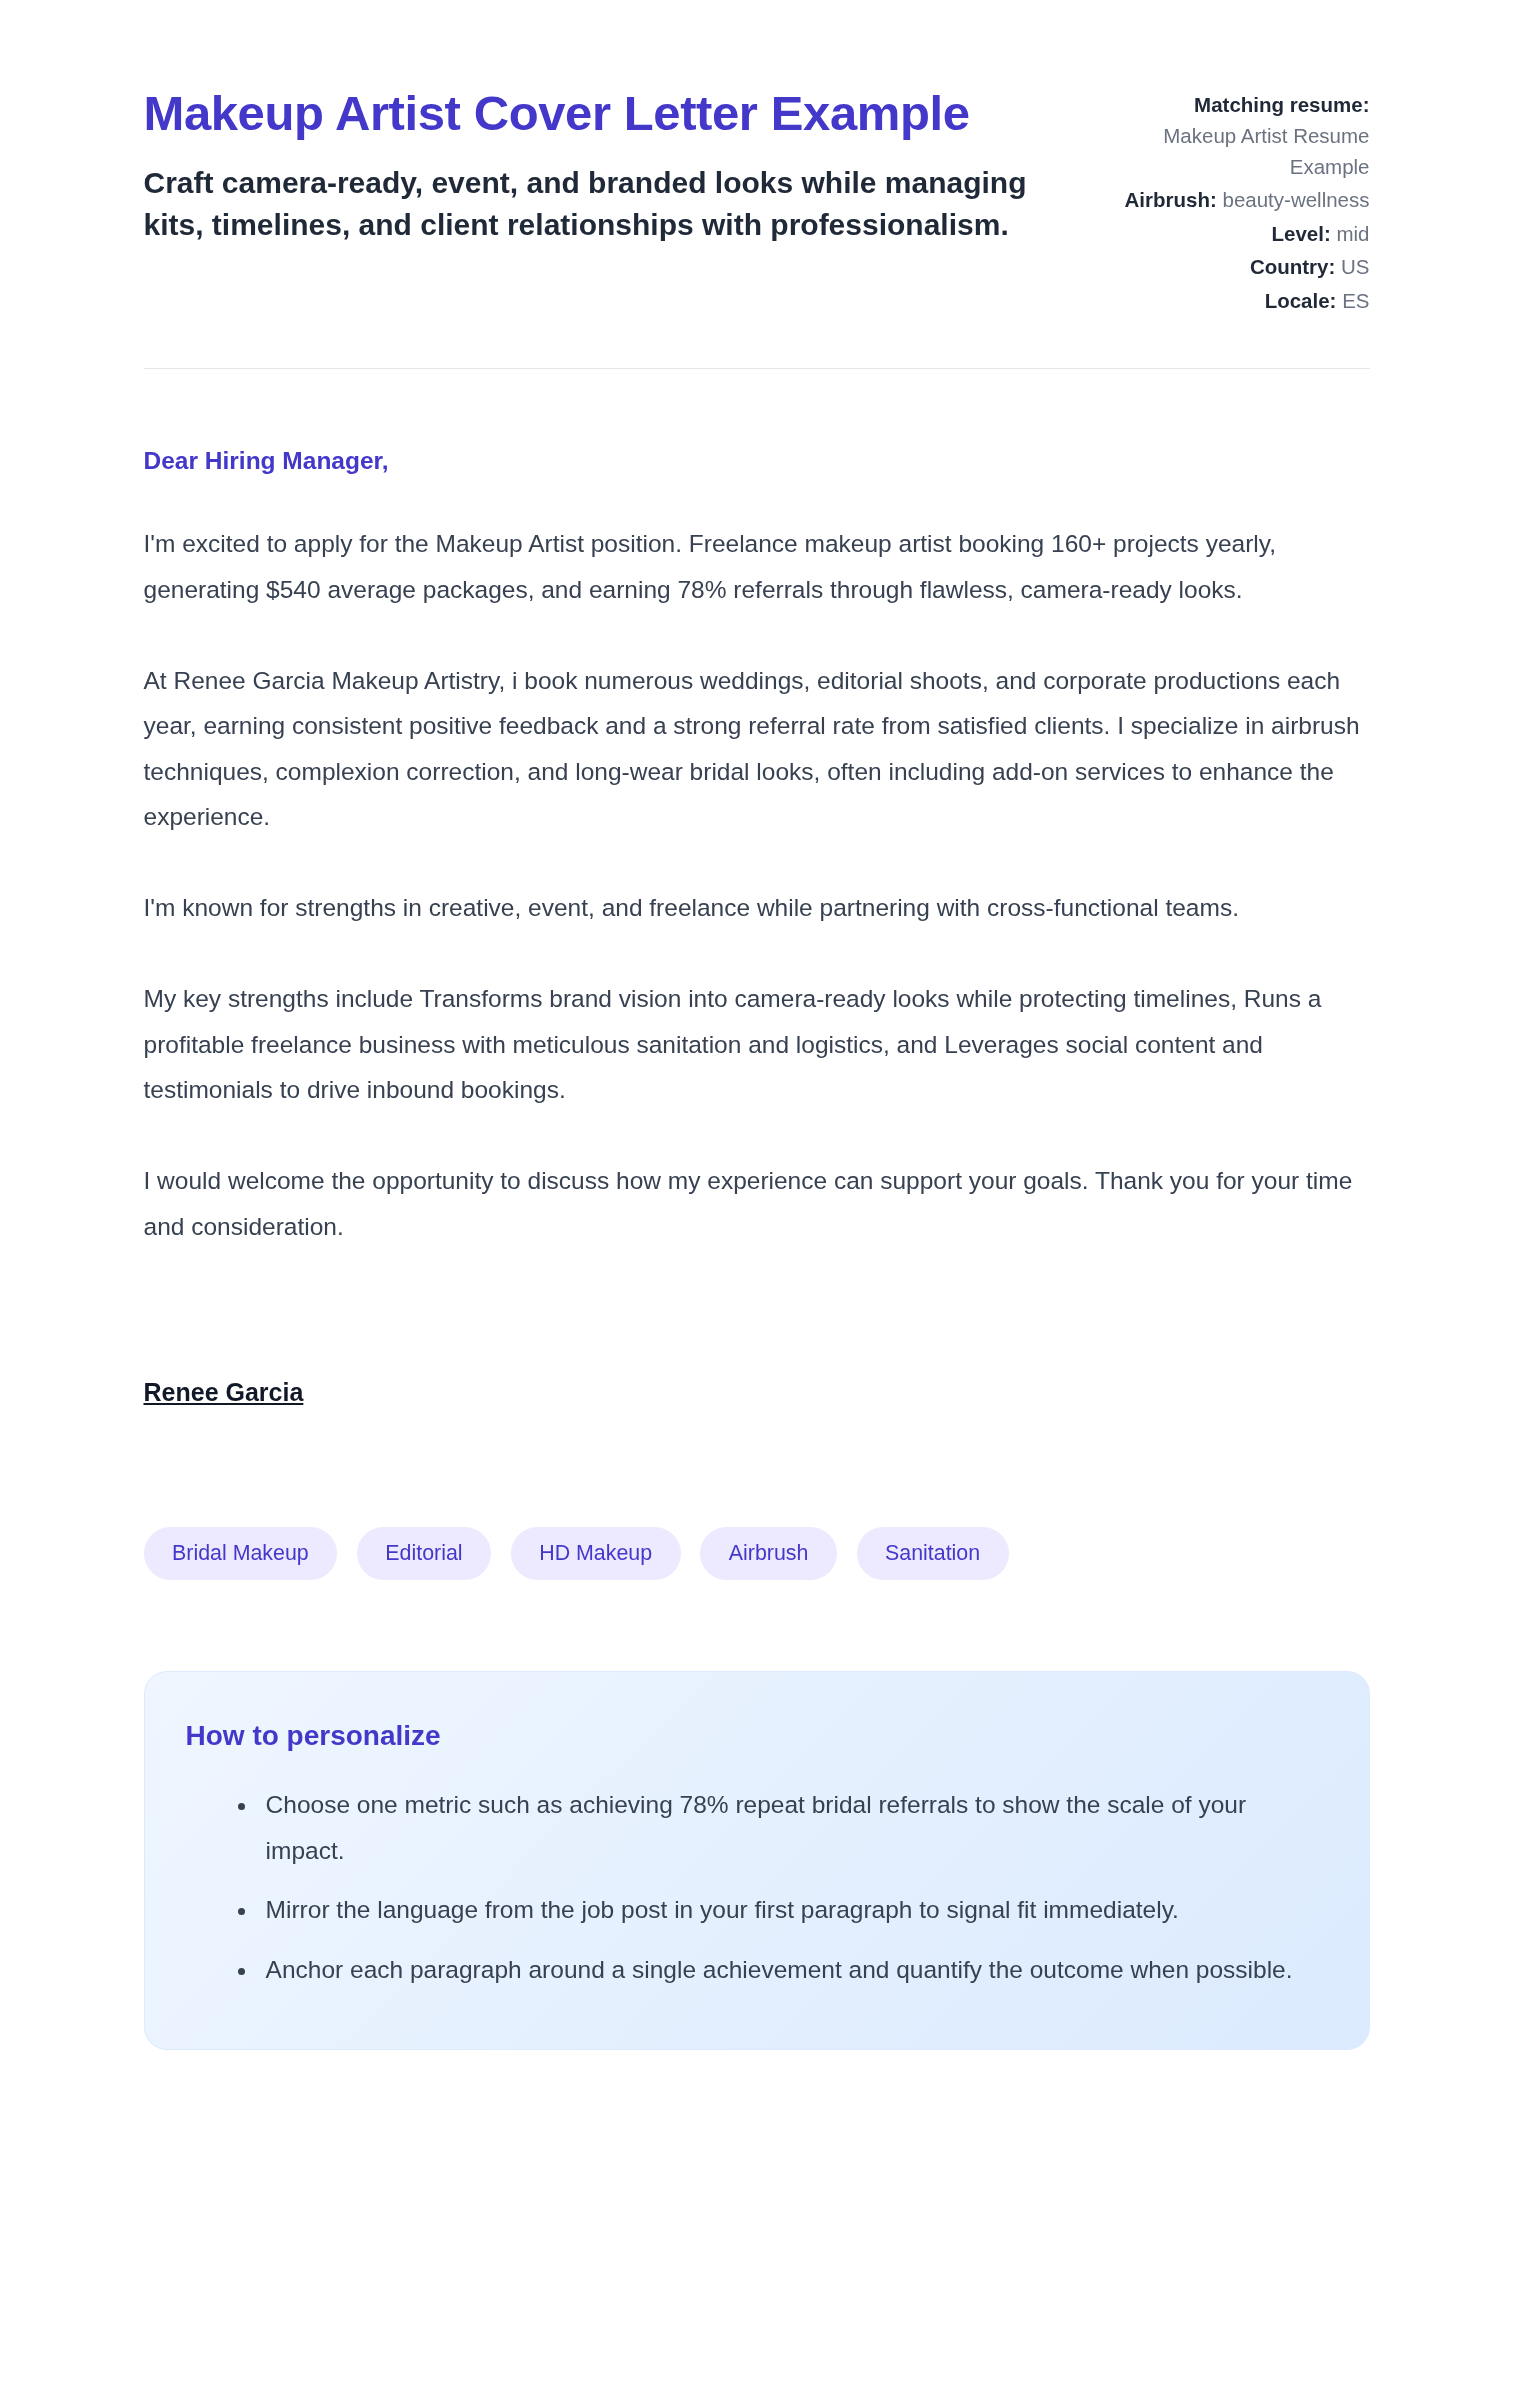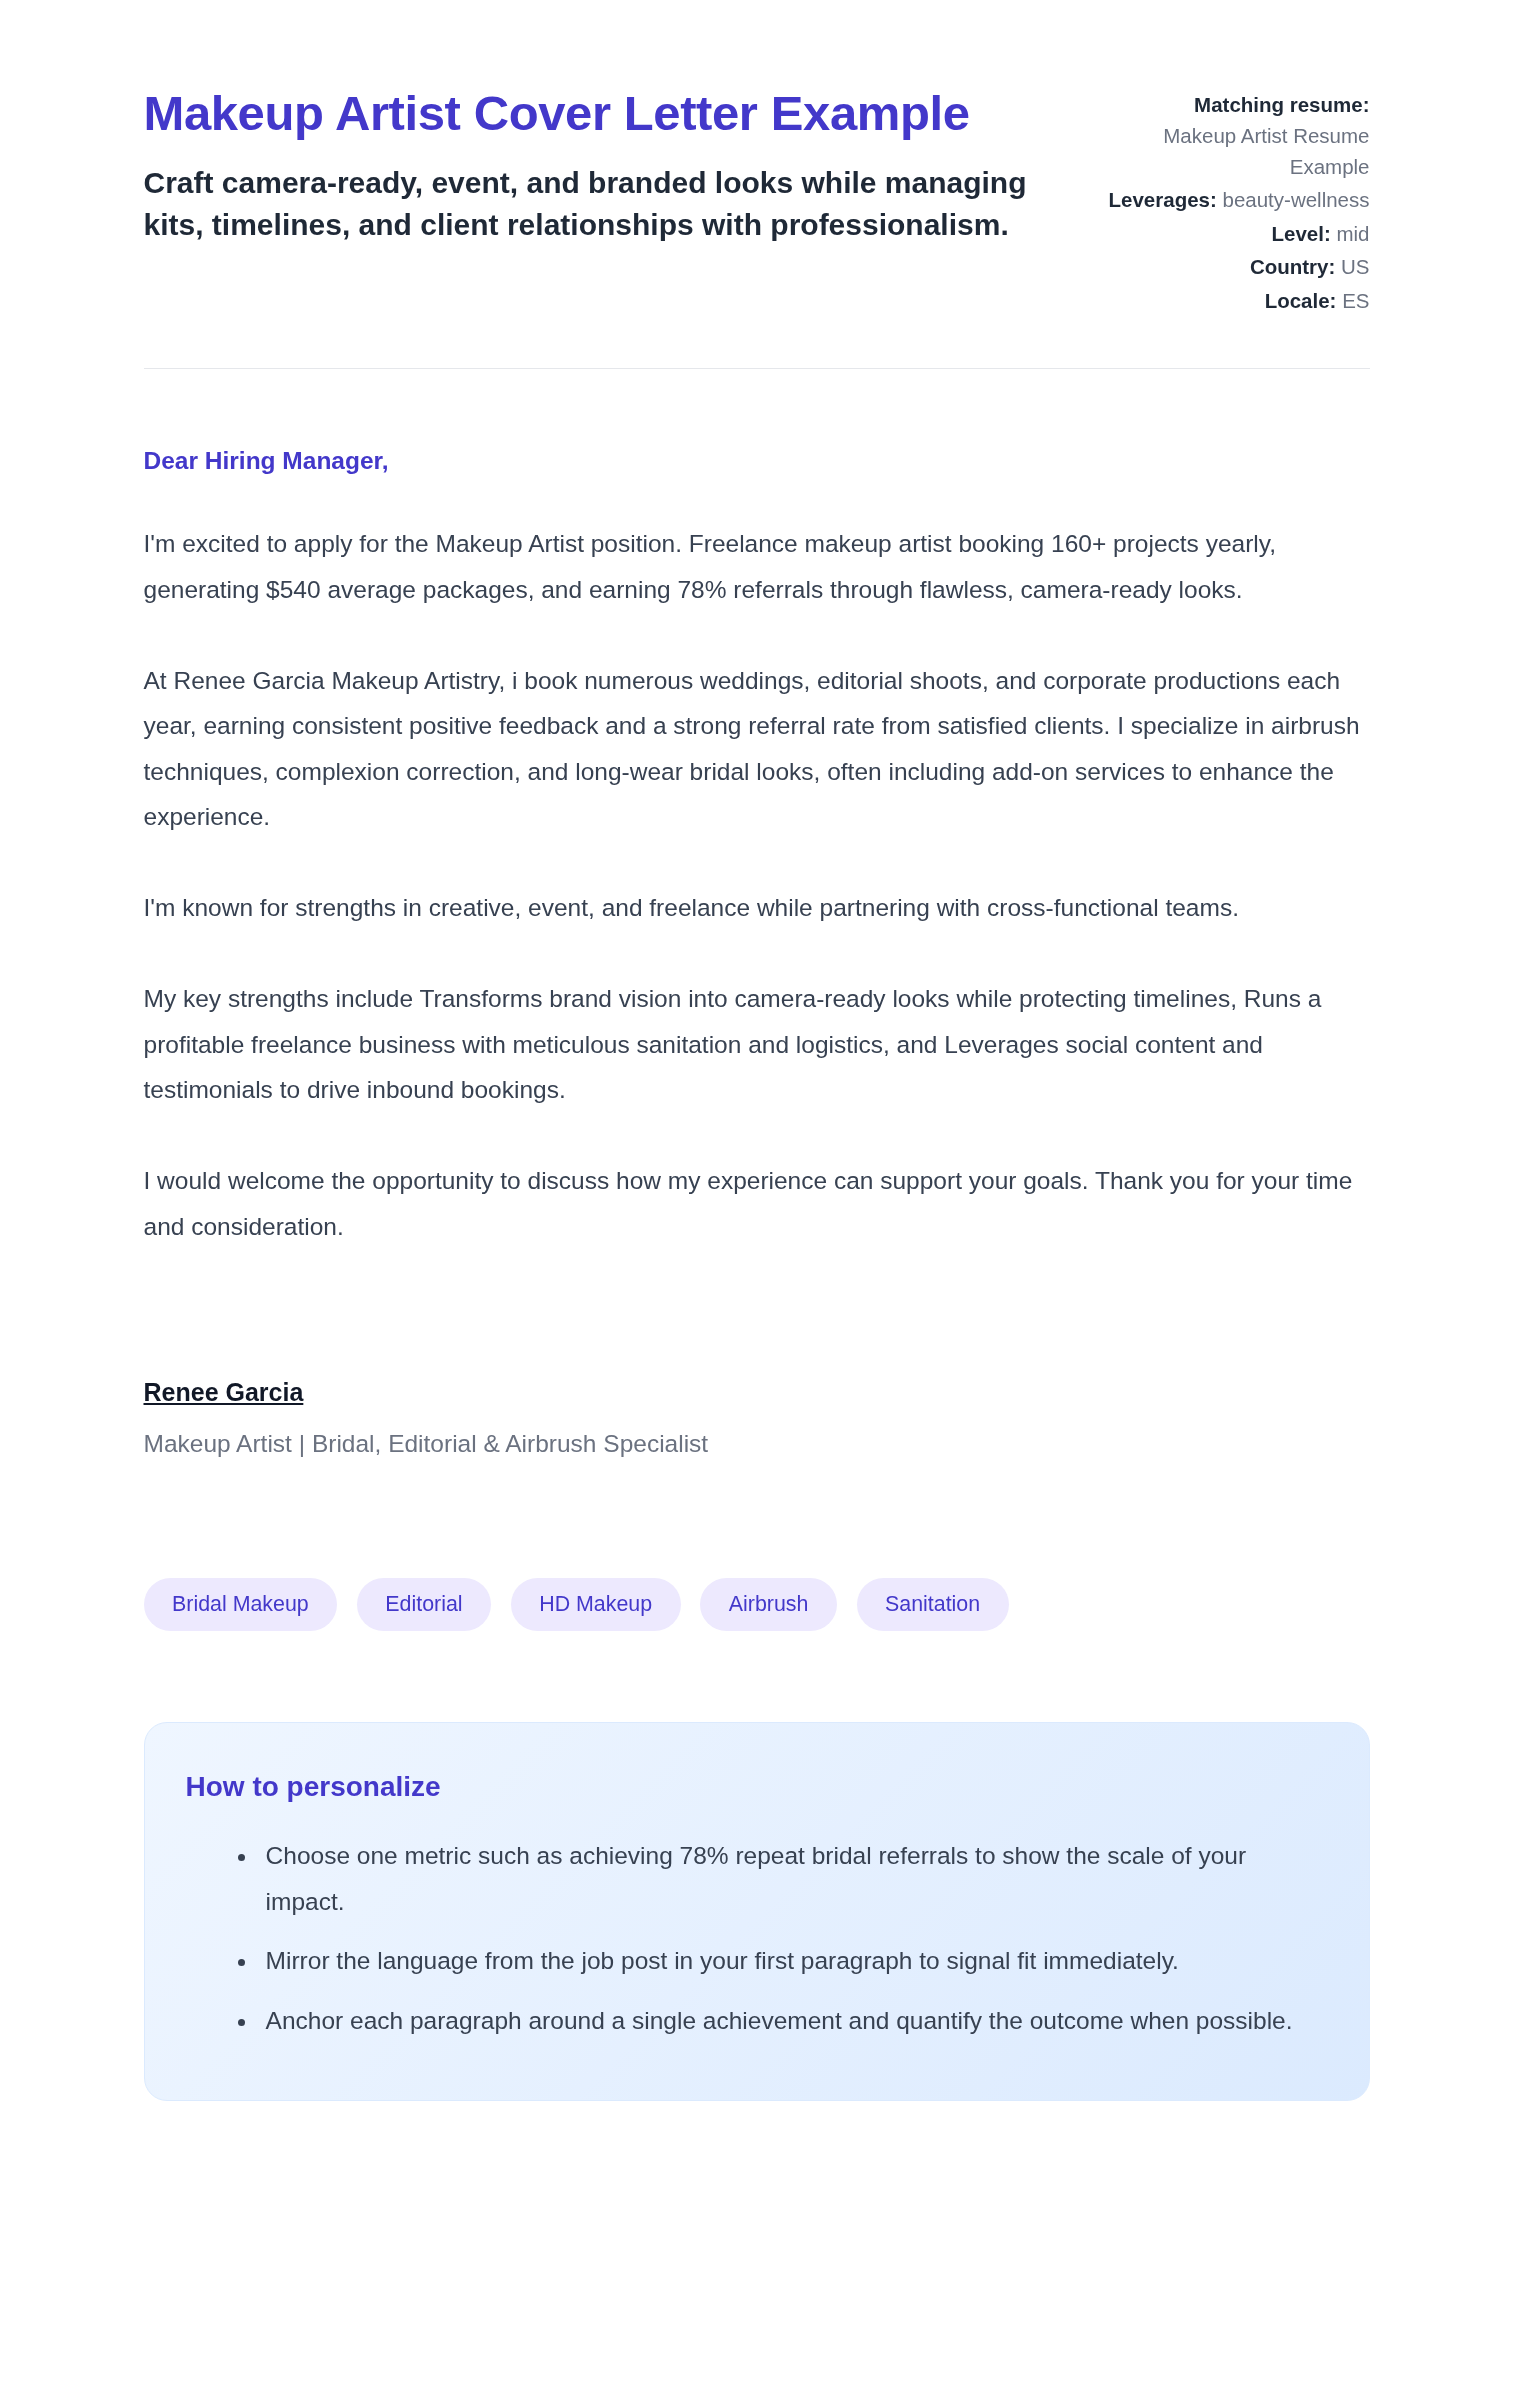--- a/index.html
+++ b/index.html
@@ -139,21 +139,21 @@
       <div class="header-left">
         <h1 class="title">Makeup Artist Cover Letter Example</h1>
         <p class="subtitle">Craft camera-ready, event, and branded looks while managing kits, timelines, and client relationships with professionalism.</p>
       </div>
       <aside class="meta">
         <div class="meta-row meta-row-block">
           <span class="meta-label">Matching resume:</span>
           <span class="meta-value">Makeup Artist Resume Example</span>
         </div>
         <div class="meta-row">
-          <span class="meta-label">Leverages:</span>
+          <span class="meta-label">Airbrush:</span>
           <span class="meta-value">beauty-wellness</span>
         </div>
         <div class="meta-row">
           <span class="meta-label">Level:</span>
           <span class="meta-value">mid</span>
         </div>
         <div class="meta-row">
           <span class="meta-label">Country:</span>
           <span class="meta-value">US</span>
         </div>
@@ -167,21 +167,20 @@
     <hr class="divider">
 
     <main class="letter">
       <p class="salutation">Dear Hiring Manager,</p>
       <p class="para">I'm excited to apply for the Makeup Artist position. Freelance makeup artist booking 160+ projects yearly, generating $540 average packages, and earning 78% referrals through flawless, camera-ready looks.</p>
       <p class="para">At Renee Garcia Makeup Artistry, i book numerous weddings, editorial shoots, and corporate productions each year, earning consistent positive feedback and a strong referral rate from satisfied clients. I specialize in airbrush techniques, complexion correction, and long-wear bridal looks, often including add-on services to enhance the experience.</p>
       <p class="para">I'm known for strengths in creative, event, and freelance while partnering with cross-functional teams.</p>
       <p class="para">My key strengths include Transforms brand vision into camera-ready looks while protecting timelines, Runs a profitable freelance business with meticulous sanitation and logistics, and Leverages social content and testimonials to drive inbound bookings.</p>
       <p class="para">I would welcome the opportunity to discuss how my experience can support your goals. Thank you for your time and consideration.</p>
       <p class="sig-name">Renee Garcia</p>
-      <p class="sig-title">Makeup Artist | Bridal, Editorial &amp; Airbrush Specialist</p>
     </main>
 
     <div class="tags">
       <span class="tag">Bridal Makeup</span>
       <span class="tag">Editorial</span>
       <span class="tag">HD Makeup</span>
       <span class="tag">Airbrush</span>
       <span class="tag">Sanitation</span>
     </div>
 

